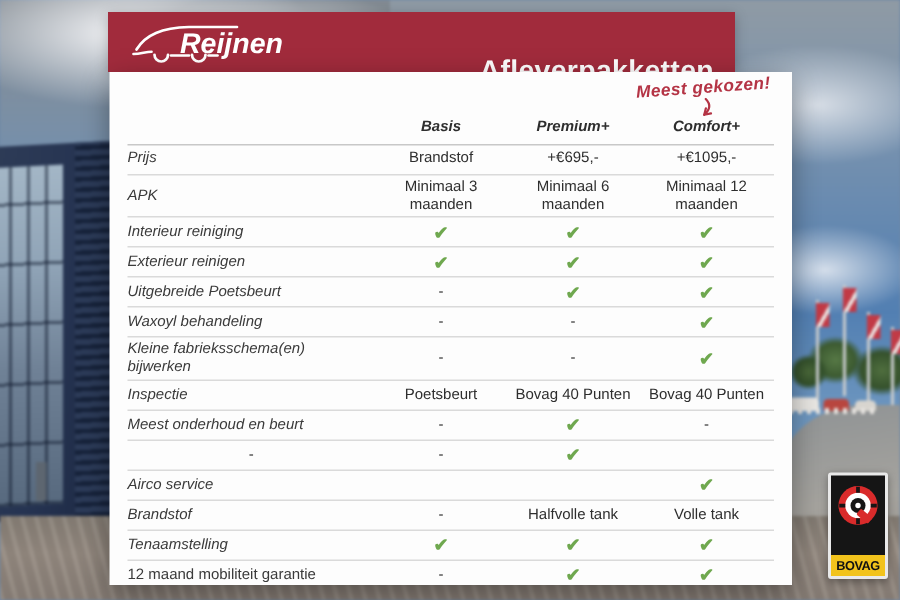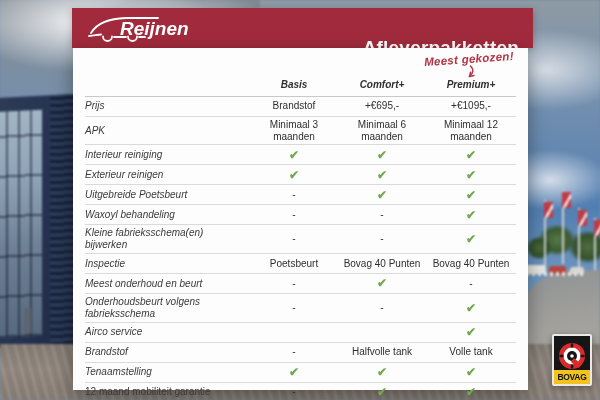--- a/index.html
+++ b/index.html
@@ -53,21 +53,21 @@
   .f4{right:10px;top:30px;} .f4 .pole{height:52px;}
   .cars{position:absolute;right:14px;top:262px;width:70px;height:18px;}
   .car{position:absolute;border-radius:3px 3px 1px 1px;}
   .carA{right:40px;top:3px;width:24px;height:9px;background:#e8e6e2;}
   .carB{right:20px;top:4px;width:17px;height:8px;background:#b8463f;}
   .carC{right:2px;top:5px;width:14px;height:7px;background:#d8d5cf;}
   .fence{position:absolute;right:14px;top:272px;width:72px;height:4px;
     background:repeating-linear-gradient(90deg,#e6e3df 0 3px,rgba(0,0,0,0) 3px 6px);}
 
   
-  .topbar{position:absolute;left:72px;top:8px;width:461px;height:40px;
+  .topbar{position:absolute;left:72px;top:8px;width:418px;height:40px;
     background:#a12b3c;display:flex;align-items:center;justify-content:space-between;
     padding:0 14px 0 16px;box-sizing:border-box;box-shadow:0 2px 8px rgba(0,0,0,.25);}
   .brandlogo{display:flex;align-items:center;}
   .title{color:#ffffff;font-weight:bold;font-size:19px;letter-spacing:.2px;margin-top:40px;}
 
   
   .card{position:absolute;left:73px;top:48px;width:455px;height:342px;
     background:#fdfdfd;box-shadow:0 6px 18px rgba(0,0,0,.38);box-sizing:border-box;
     padding:28px 12px 0 12px;}
   .note{position:absolute;top:5px;right:14px;color:#b43445;
@@ -79,21 +79,21 @@
     align-items:center;border-bottom:1px solid #dadada;padding:2px 0;min-height:15px;}
   .trow:last-child{border-bottom:none;}
   .hrow{border-bottom:1px solid #c8c8c8;}
   .col-head{font-weight:bold;font-style:italic;font-size:11px;color:#333;text-align:center;line-height:1.1;padding:1px 0 3px;}
   .rlabel{font-style:italic;font-size:10px;color:#3a3a3a;line-height:1.18;padding-right:6px;}
   .rlabel.plain{font-style:normal;}
   .cell{text-align:center;font-size:10px;color:#2e2e2e;line-height:1.18;}
   .cell.check{color:#6fa84f;font-size:12px;font-weight:bold;line-height:1;}
 
   
-  .bovag{position:absolute;right:8px;bottom:14px;width:40px;height:52px;
+  .bovag{position:absolute;right:8px;bottom:14px;width:40px;height:71px;
     background:#151515;border:2px solid #e9e9e9;border-radius:2px;box-sizing:border-box;
     display:flex;flex-direction:column;align-items:center;justify-content:flex-end;
     box-shadow:0 2px 6px rgba(0,0,0,.35);}
   .bovag-top{position:absolute;top:3px;left:0;width:100%;height:36px;
     display:flex;align-items:center;justify-content:center;}
   .bovag-band{width:100%;height:14px;background:#f2c31c;color:#111;
     font-weight:bold;font-size:8.5px;text-align:center;line-height:14px;letter-spacing:-.3px;}
 </style>
 </head>
 <body>
@@ -168,22 +168,22 @@
     <svg width="16" height="15" viewBox="0 0 16 15">
       <path d="M10.5 1 C14 4.5 13.5 8 9.5 11.5" stroke="#b43445" fill="none" stroke-width="1.5" stroke-linecap="round"></path>
       <path d="M9.5 11.5 L14 10.6 M9.5 11.5 L10.6 7.2" stroke="#b43445" fill="none" stroke-width="1.5" stroke-linecap="round"></path>
     </svg>
   </div>
 
   <div class="ctable">
     <div class="trow hrow">
       <div class="rlabel"></div>
       <div class="cell col-head">Basis</div>
+      <div class="cell col-head">Premium+</div>
       <div class="cell col-head">Comfort+</div>
-      <div class="cell col-head">Premium+</div>
     </div>
 
     <div class="trow">
       <div class="rlabel">Prijs</div>
       <div class="cell">Brandstof</div>
       <div class="cell">+€695,-</div>
       <div class="cell">+€1095,-</div>
     </div>
     <div class="trow">
       <div class="rlabel">APK</div>
@@ -227,21 +227,20 @@
       <div class="cell">Bovag 40 Punten</div>
       <div class="cell">Bovag 40 Punten</div>
     </div>
     <div class="trow">
       <div class="rlabel">Meest onderhoud en beurt</div>
       <div class="cell">-</div>
       <div class="cell check">✔</div>
       <div class="cell">-</div>
     </div>
     <div class="trow">
-      <div class="rlabel">Onderhoudsbeurt volgens fabrieksschema</div>
       <div class="cell">-</div>
       <div class="cell">-</div>
       <div class="cell check">✔</div>
     </div>
     <div class="trow">
       <div class="rlabel">Airco service</div>
       <div class="cell"></div>
       <div class="cell"></div>
       <div class="cell check">✔</div>
     </div>

